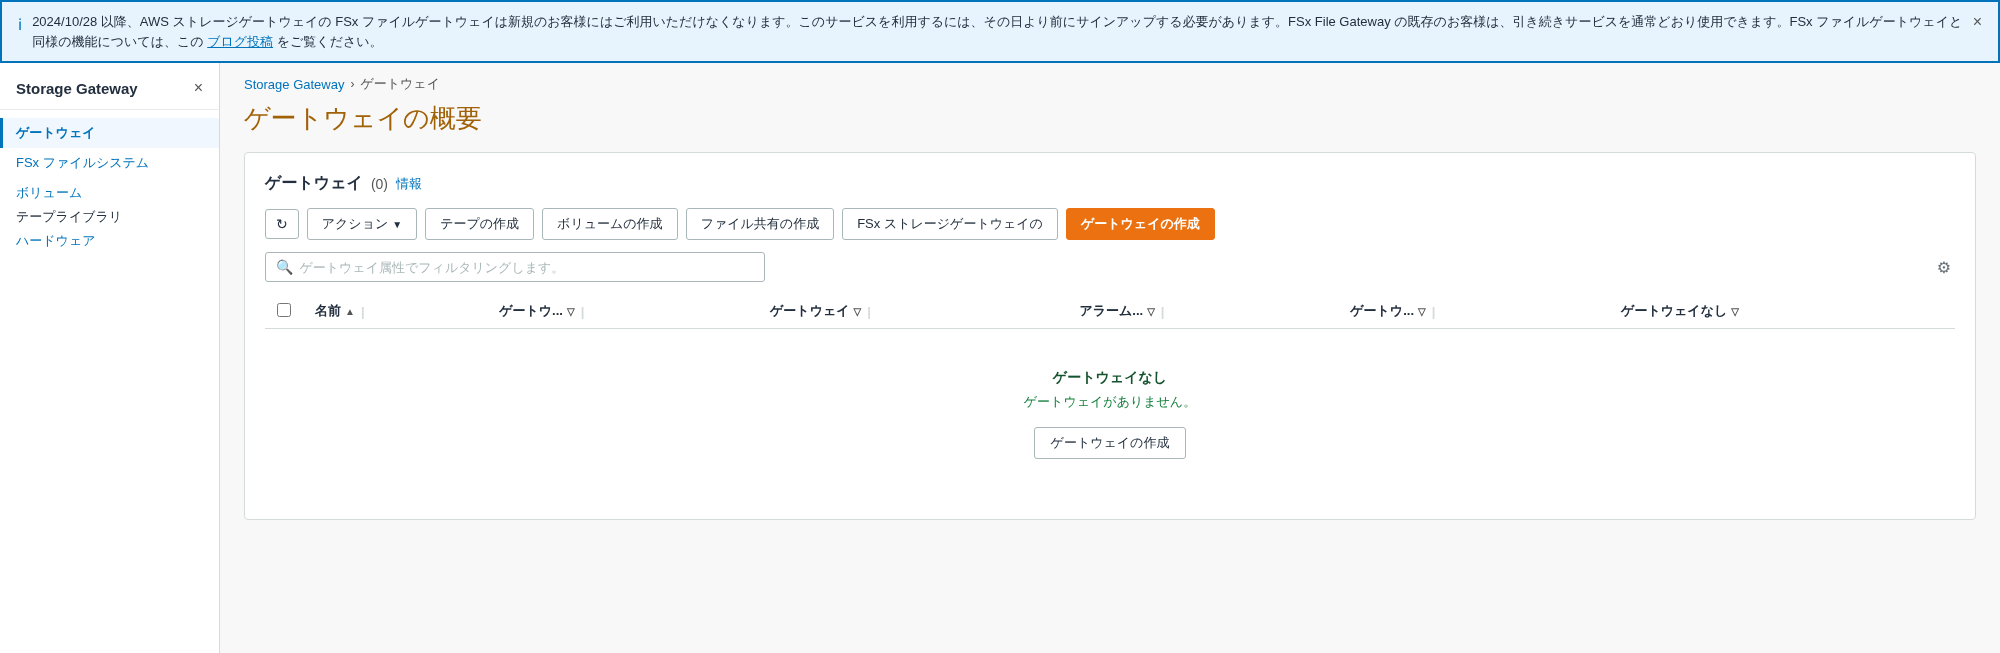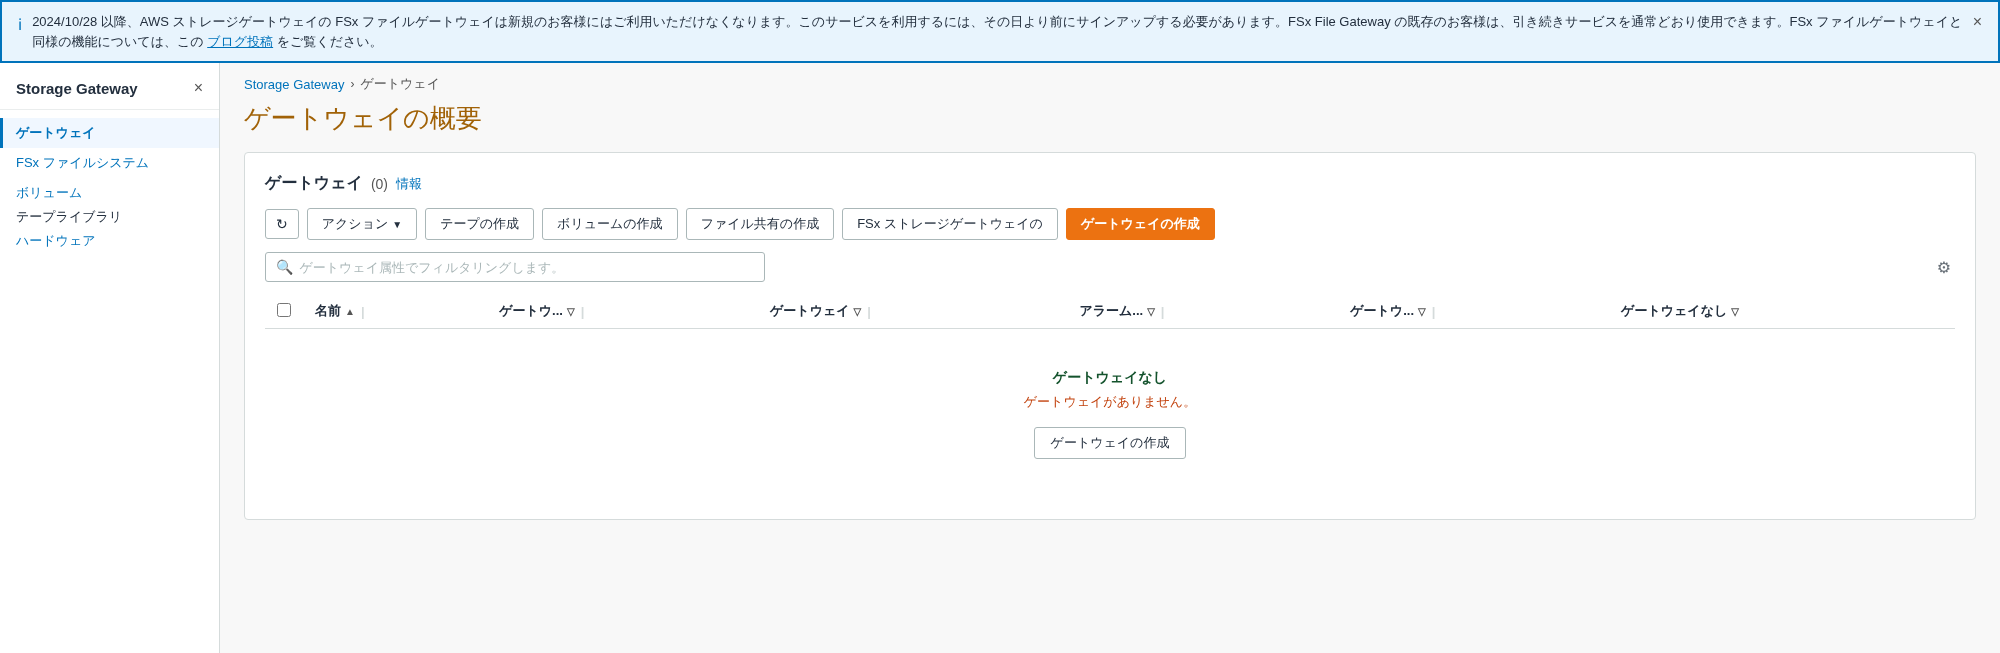--- a/index.html
+++ b/index.html
@@ -326,21 +326,21 @@
       padding: 40px 0;
     }
     .empty-state-title {
       font-size: 14px;
       font-weight: 700;
       color: #14532d;
       margin-bottom: 6px;
     }
     .empty-state-sub {
       font-size: 13px;
-      color: #c2410c;
+      color: #15803d;
       margin-bottom: 16px;
     }
     .empty-state-btn {
       border: 1px solid #aab7b8;
       background: #fff;
       color: #232f3e;
       padding: 6px 16px;
       font-size: 13px;
       border-radius: 3px;
       cursor: pointer;

